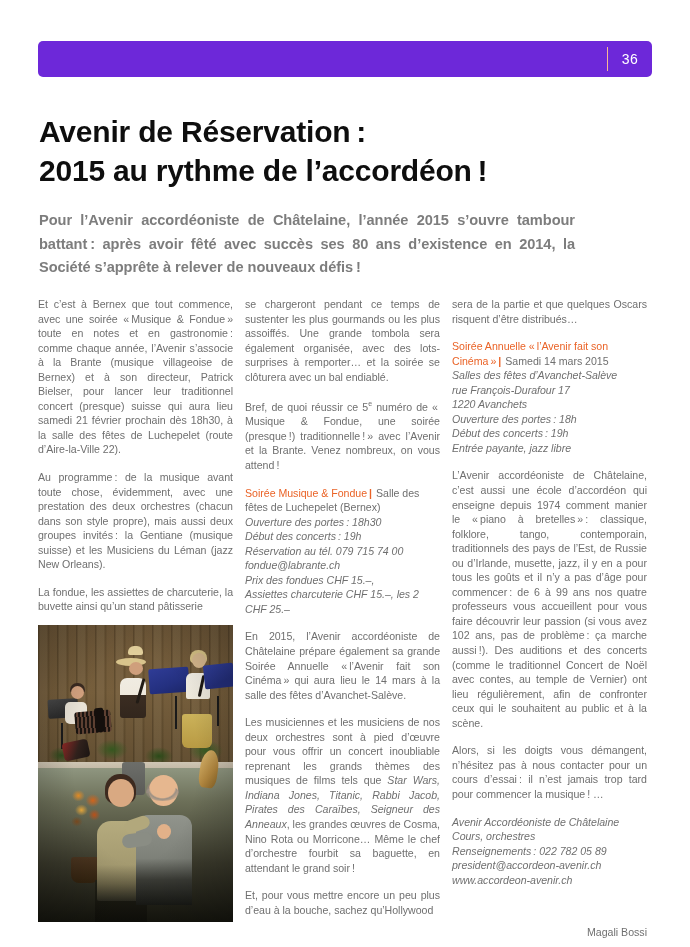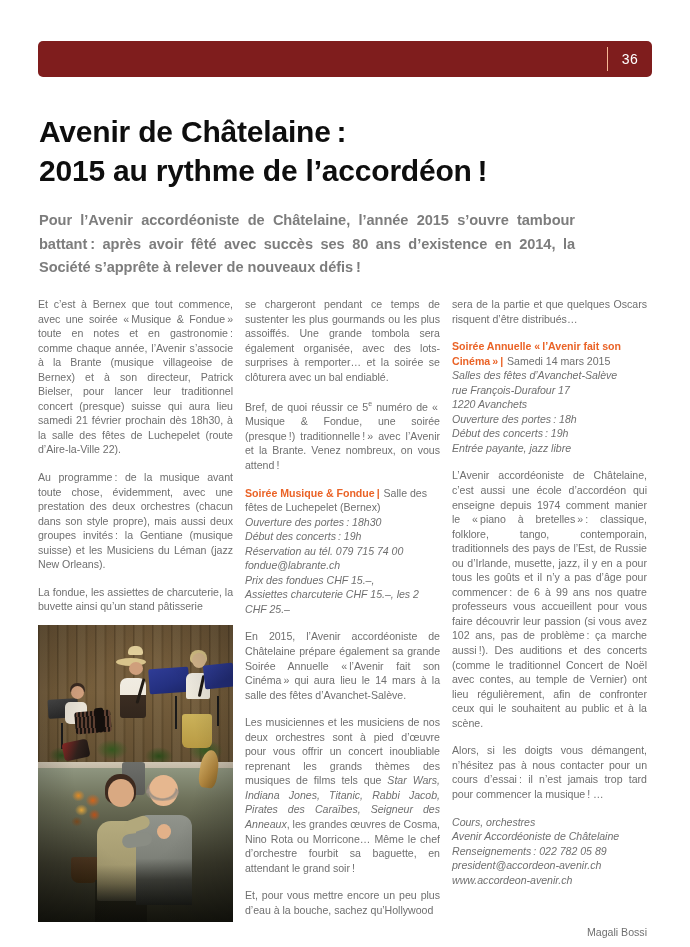--- a/index.html
+++ b/index.html
@@ -16,21 +16,21 @@
     overflow: hidden;
   }
 
   
   .header-bar {
     position: absolute;
     left: 38px;
     top: 41px;
     width: 614px;
     height: 36px;
-    background: #7f1d1d;
+    background: #6d28d9;
     border-radius: 5px;
     box-sizing: border-box;
   }
   .page-number-sep {
     position: absolute;
     right: 44px;
     top: 6px;
     width: 1px;
     height: 24px;
     background: #f6b795;
@@ -112,21 +112,21 @@
   .infoblock {
     margin: 0 0 13px 0;
     font-size: 10.6px;
     line-height: 14.55px;
     color: #6f6f6f;
     text-align: left;
     letter-spacing: -0.02px;
   }
   .infoblock .ihead {
     color: #ea6327;
-    font-weight: bold;
+    font-weight: normal;
   }
   .infoblock .ibar {
     color: #ea6327;
     font-weight: bold;
     padding: 0 4px 0 2px;
   }
   .infoblock .iline { display: block; font-style: italic; }
   .infoblock .iemail { font-style: italic; }
 
   
@@ -407,21 +407,21 @@
 </style>
 </head>
 <body>
 
 <div class="header-bar">
   <div class="page-number-sep"></div>
   <div class="page-number">36</div>
 </div>
 
 <div class="title-block">
-  <div class="title-line">Avenir de Châtelaine :</div>
+  <div class="title-line">Avenir de Réservation :</div>
   <div class="title-line">2015 au rythme de l’accordéon !</div>
 </div>
 
 <div class="lead">Pour l’Avenir accordéoniste de Châtelaine, l’année 2015 s’ouvre tambour battant : après avoir fêté avec succès ses 80 ans d’existence en 2014, la Société s’apprête à relever de nouveaux défis !</div>
 
 <div class="columns">
 
   <div class="col col-1">
     <p class="body">Et c’est à Bernex que tout commence, avec une soirée « Musique &amp; Fondue » toute en notes et en gastronomie : comme chaque année, l’Avenir s’associe à la Brante (musique villageoise de Bernex) et à son directeur, Patrick Bielser, pour lancer leur traditionnel concert (presque) suisse qui aura lieu samedi 21 février prochain dès 18h30, à la salle des fêtes de Luchepelet (route d’Aire-la-Ville 22).</p>
     <p class="body">Au programme : de la musique avant toute chose, évidemment, avec une prestation des deux orchestres (chacun dans son style propre), mais aussi deux groupes invités : la Gentiane (musique suisse) et les Musiciens du Léman (jazz New Orleans).</p>
@@ -518,22 +518,22 @@
       <span class="iline">1220 Avanchets</span>
       <span class="iline">Ouverture des portes : 18h</span>
       <span class="iline">Début des concerts : 19h</span>
       <span class="iline">Entrée payante, jazz libre</span>
     </div>
 
     <p class="body">L’Avenir accordéoniste de Châtelaine, c’est aussi une école d’accordéon qui enseigne depuis 1974 comment manier le « piano à bretelles » : classique, folklore, tango, contemporain, traditionnels des pays de l’Est, de Russie ou d’Irlande, musette, jazz, il y en a pour tous les goûts et il n’y a pas d’âge pour commencer : de 6 à 99 ans nos quatre professeurs vous accueillent pour vous faire découvrir leur passion (si vous avez 102 ans, pas de problème : ça marche aussi !). Des auditions et des concerts (comme le traditionnel Concert de Noël avec contes, au temple de Vernier) ont lieu régulièrement, afin de confronter ceux qui le souhaitent au public et à la scène.</p>
     <p class="body">Alors, si les doigts vous démangent, n’hésitez pas à nous contacter pour un cours d’essai : il n’est jamais trop tard pour commencer la musique ! …</p>
 
     <div class="infoblock">
+      <span class="iline">Avenir Accordéoniste de Châtelaine</span>
       <span class="iline">Cours, orchestres</span>
-      <span class="iline">Avenir Accordéoniste de Châtelaine</span>
       <span class="iline">Renseignements : 022 782 05 89</span>
       <span class="iline iemail">president@accordeon-avenir.ch</span>
       <span class="iline iemail">www.accordeon-avenir.ch</span>
     </div>
 
     <div class="signature">Magali Bossi</div>
   </div>
 
 </div>
 

